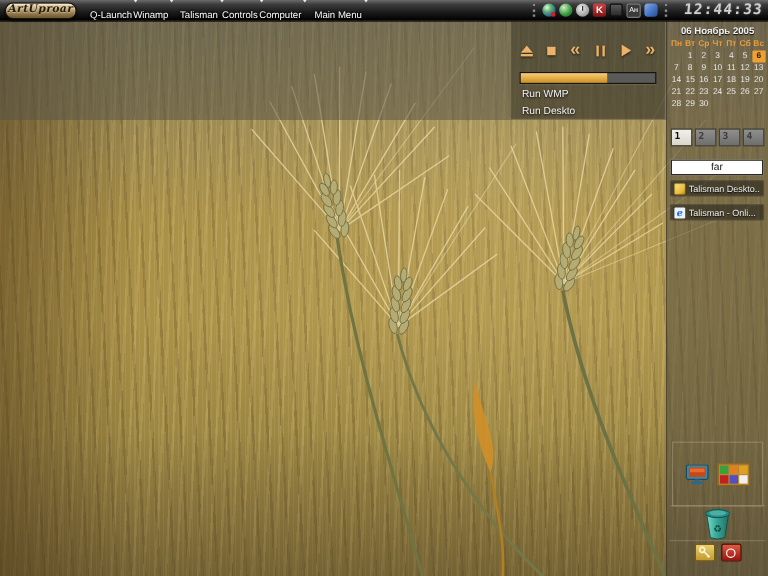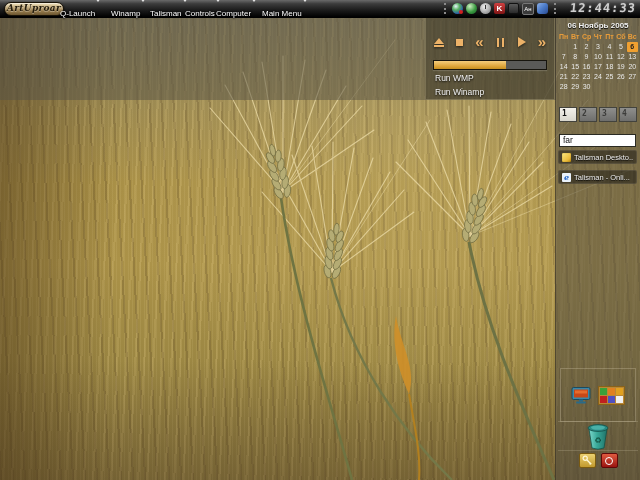--- a/index.html
+++ b/index.html
@@ -28,21 +28,21 @@
     border-bottom:1px solid #000;}
   .logo{position:absolute;left:4px;top:2px;width:58px;height:12px;border-radius:7px;
     background:linear-gradient(180deg,#f0e0b8 0%,#c8b184 35%,#93794b 70%,#6b5530 100%);
     border:1px solid #1a1408;box-shadow:inset 0 1px 1px rgba(255,255,255,.55),0 1px 2px #000;
     text-align:center;line-height:12px;font:bold italic 9px "DejaVu Serif",serif;color:#241c0c;
     text-shadow:0 1px 0 rgba(255,255,255,.3);letter-spacing:.3px;}
   .menu{position:absolute;top:2px;text-align:center;cursor:default;}
   .menu .lbl{font-size:8px;color:#fff;text-shadow:0 1px 2px #000,0 0 2px #000;white-space:nowrap;}
   .menu .arr{width:0;height:0;margin:1px auto 0;border-left:3px solid rgba(0,0,0,0);
              border-right:3px solid rgba(0,0,0,0);border-top:4px solid #e8e8e8;}
-  .m1{left:60px}.m2{left:111px}.m3{left:150px}.m4{left:185px}.m5{left:216px}.m6{left:262px}
+  .m1{left:75px}.m2{left:111px}.m3{left:150px}.m4{left:185px}.m5{left:216px}.m6{left:262px}
   .tray{position:absolute;left:441px;top:2px;height:13px;display:flex;align-items:center;gap:3px;}
   .sep{height:11px;border-left:2px dotted #8a8a8a;margin:0 3px;}
   .tic{width:11px;height:11px;display:inline-block;border-radius:2px;position:relative;
        font-size:6px;line-height:11px;text-align:center;color:#fff;}
   .tic.globe{border-radius:50%;background:radial-gradient(circle at 35% 30%,#e8f4ff 0%,#58b060 35%,#2a60a8 70%,#0a3070 100%);}
   .tic.globe:after{content:"";position:absolute;right:0;bottom:0;width:4px;height:4px;border-radius:50%;background:#d02020;}
   .tic.net{border-radius:50%;background:radial-gradient(circle at 35% 30%,#cdeec0 0%,#3a9a40 55%,#145a22 100%);}
   .tic.clk{border-radius:50%;background:radial-gradient(circle at 40% 35%,#f0f0f0,#9a9a9a 70%,#555);}
   .tic.clk:after{content:"";position:absolute;left:5px;top:2px;width:1px;height:4px;background:#333;}
   .tic.kav{background:linear-gradient(180deg,#d04040,#801414);font-weight:bold;font-size:8px;}
@@ -84,21 +84,21 @@
   .cal-grid .wd{color:#e89c3a;font-weight:bold;}
   .cal-grid .day{color:#e9e9e9;cursor:default;}
   .cal-grid .day.sel{background:#f0a030;color:#1c1c1c;border-radius:1px;font-weight:bold;}
   .pager{position:absolute;left:3px;top:90px;display:flex;gap:2px;}
   .pgbtn{width:18px;height:15px;background:linear-gradient(180deg,#8f8f8d,#6e6e6c);
          border:1px solid #43433d;box-sizing:border-box;color:#3c3c3a;
          font:bold 8px "DejaVu Sans Mono",monospace;text-align:left;padding:1px 0 0 2px;cursor:default;}
   .pgbtn.active{background:linear-gradient(180deg,#f2f0ea,#d8d6cc);color:#111;}
   .runbox{position:absolute;left:3px;right:4px;top:112px;}
   .runbox input{width:100%;height:13px;box-sizing:border-box;border:1px solid #2a2a22;
-                background:#fff;font-size:8.5px;padding:0 3px;color:#111;outline:none;}
+                background:#fff;font-size:8.5px;padding:0 3px;color:#111;outline:none;text-align:center;}
   .task{position:absolute;left:2px;right:3px;height:14px;display:flex;align-items:center;gap:3px;
         background:rgba(30,28,22,0.55);border:1px solid rgba(120,112,92,0.35);border-radius:2px;
         padding:0 3px;box-sizing:border-box;cursor:default;}
   .task.t1{top:133px}.task.t2{top:153px}
   .task .tlabel{font-size:7.5px;color:#eee;white-space:nowrap;overflow:hidden;text-shadow:0 1px 1px #000;}
   .ic-note{width:9px;height:9px;flex:0 0 9px;border-radius:1px;
            background:linear-gradient(135deg,#fae781 0%,#e8b93a 70%,#b8860f 100%);
            box-shadow:inset 0 0 1px #7a5a00;}
   .ic-ie{width:9px;height:9px;flex:0 0 9px;border-radius:1px;background:#eaf2fa;
          color:#2a6ac8;font:bold italic 8px "DejaVu Serif",serif;line-height:9px;text-align:center;}
@@ -213,21 +213,21 @@
         </span>
       <span class="mi play" title="Play">
           <i></i>
         </span>
       <span class="mi chev" title="Fast forward">»</span>
     </div>
     <div class="prog">
       <div class="fill" style="width: 64%;"></div>
     </div>
     <div class="mlink l1">Run WMP</div>
-    <div class="mlink l2">Run Winamp</div>
+    <div class="mlink l2">Run Deskto</div>
   </div>
 
   <div class="sidebar">
 
     <div class="cal">
       <div class="cal-title">06 Ноябрь 2005</div>
       <div class="cal-grid">
         <span class="wd">Пн</span>
         <span class="wd">Вт</span>
         <span class="wd">Ср</span>

